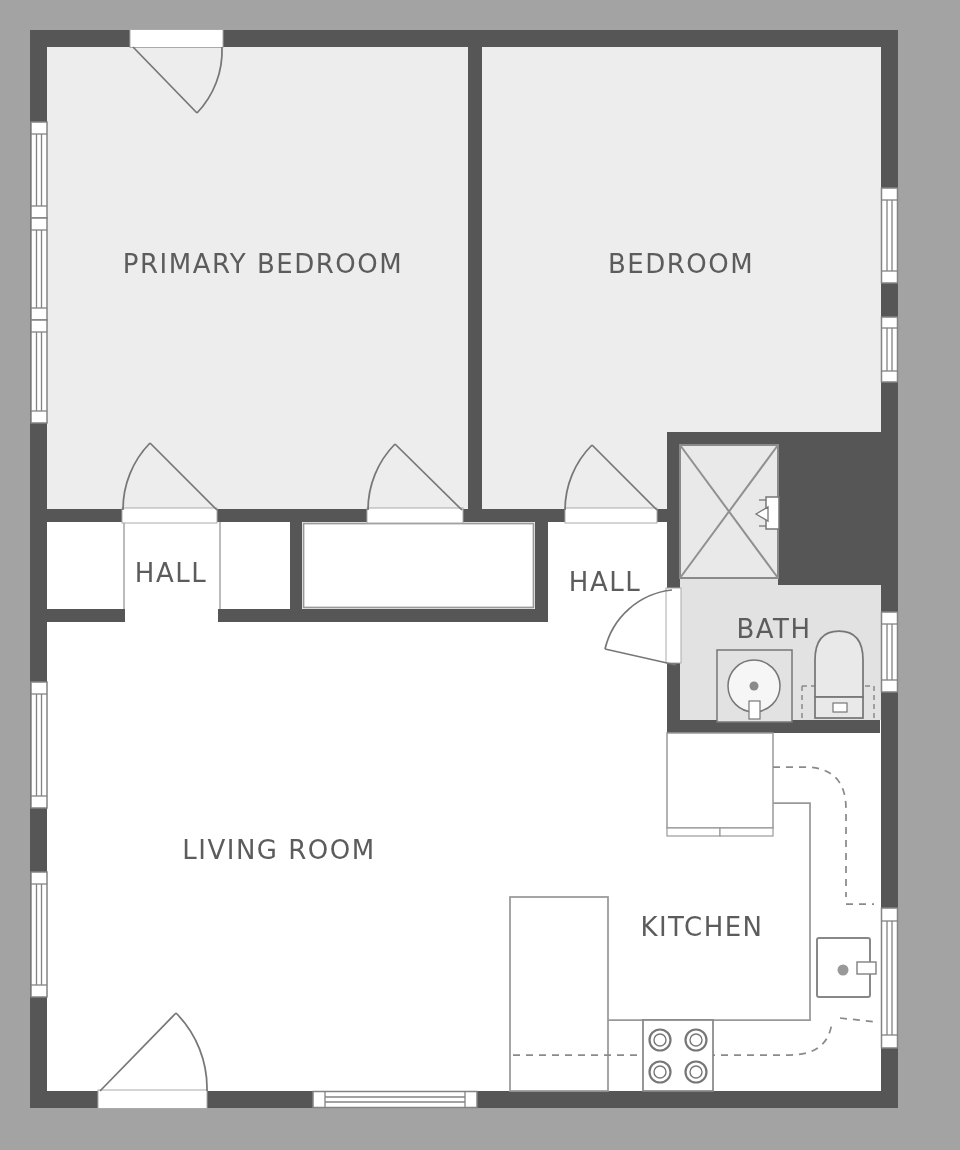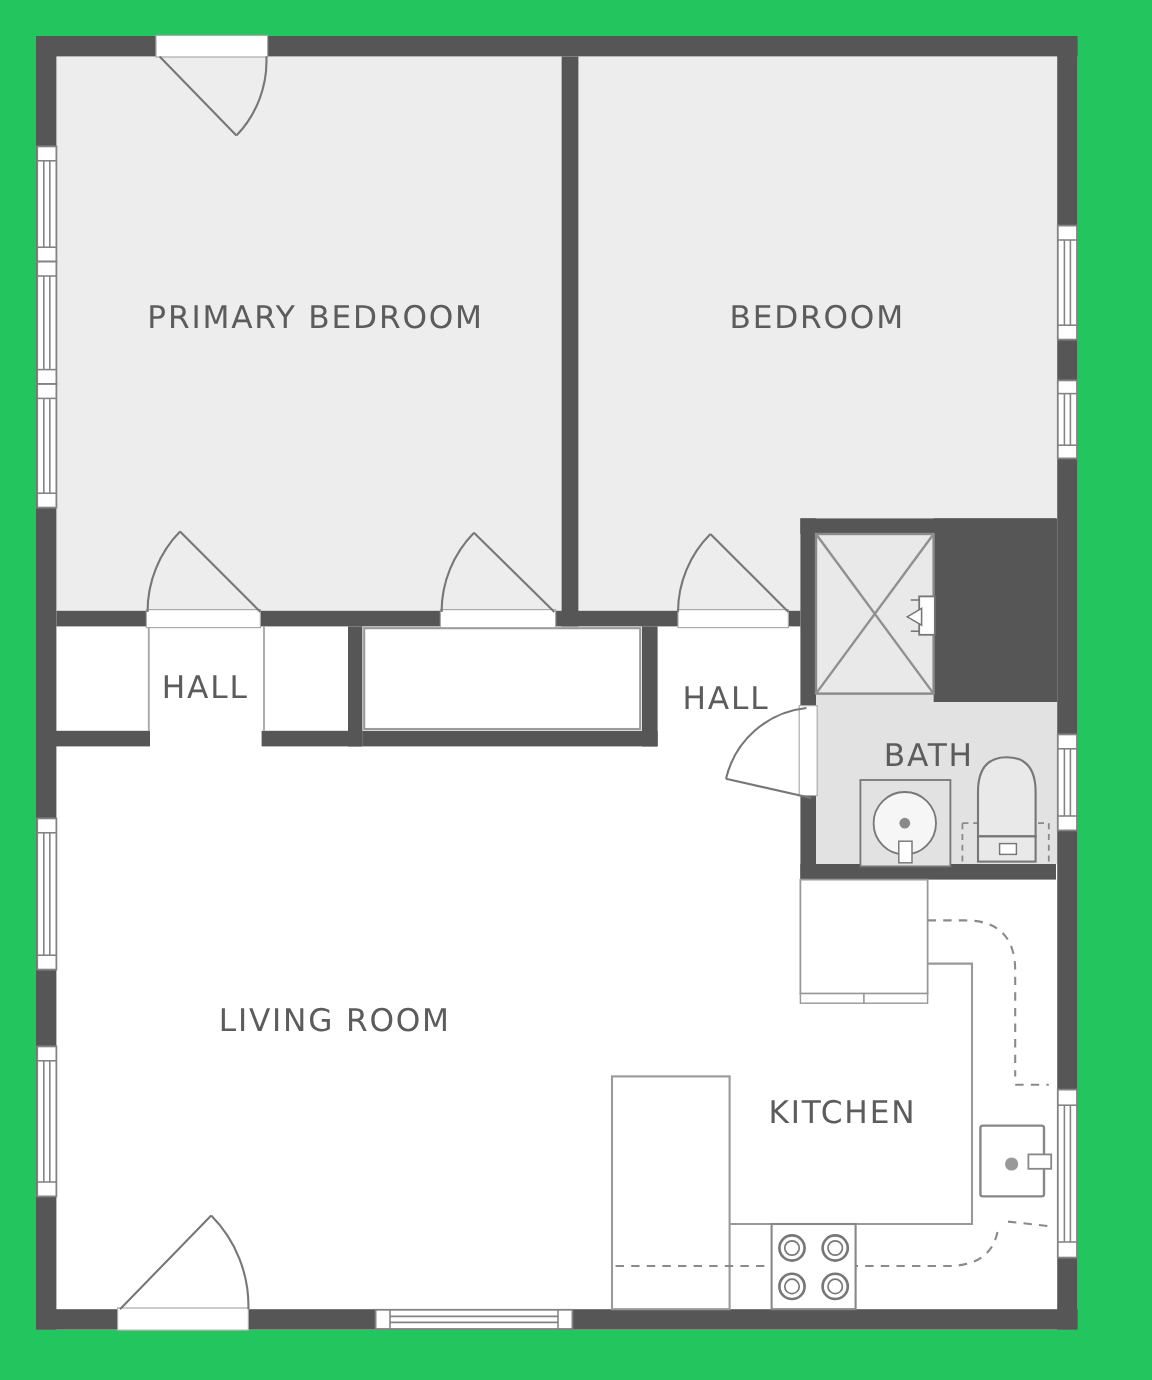--- a/index.html
+++ b/index.html
@@ -1,16 +1,16 @@
 <!DOCTYPE html>
 <html><head>
 <meta charset="utf-8">
 <style>
   html,body{margin:0;padding:0;background:#fcfcfc;}
-  .page{width:960px;height:1150px;position:relative;margin:0 auto;background:#22c55e;}
+  .page{width:960px;height:1150px;position:relative;margin:0 auto;background:#a3a3a3;}
   svg{display:block;}
   .room-label{
     font-family:"DejaVu Sans","Liberation Sans",sans-serif;
     font-size:26px;
     letter-spacing:1.5px;
     fill:#5c5c5c;
     text-anchor:middle;
   }
   .wall{fill:#565656;stroke:none;}
   .thin{stroke:#999;fill:none;stroke-width:1.75;}

